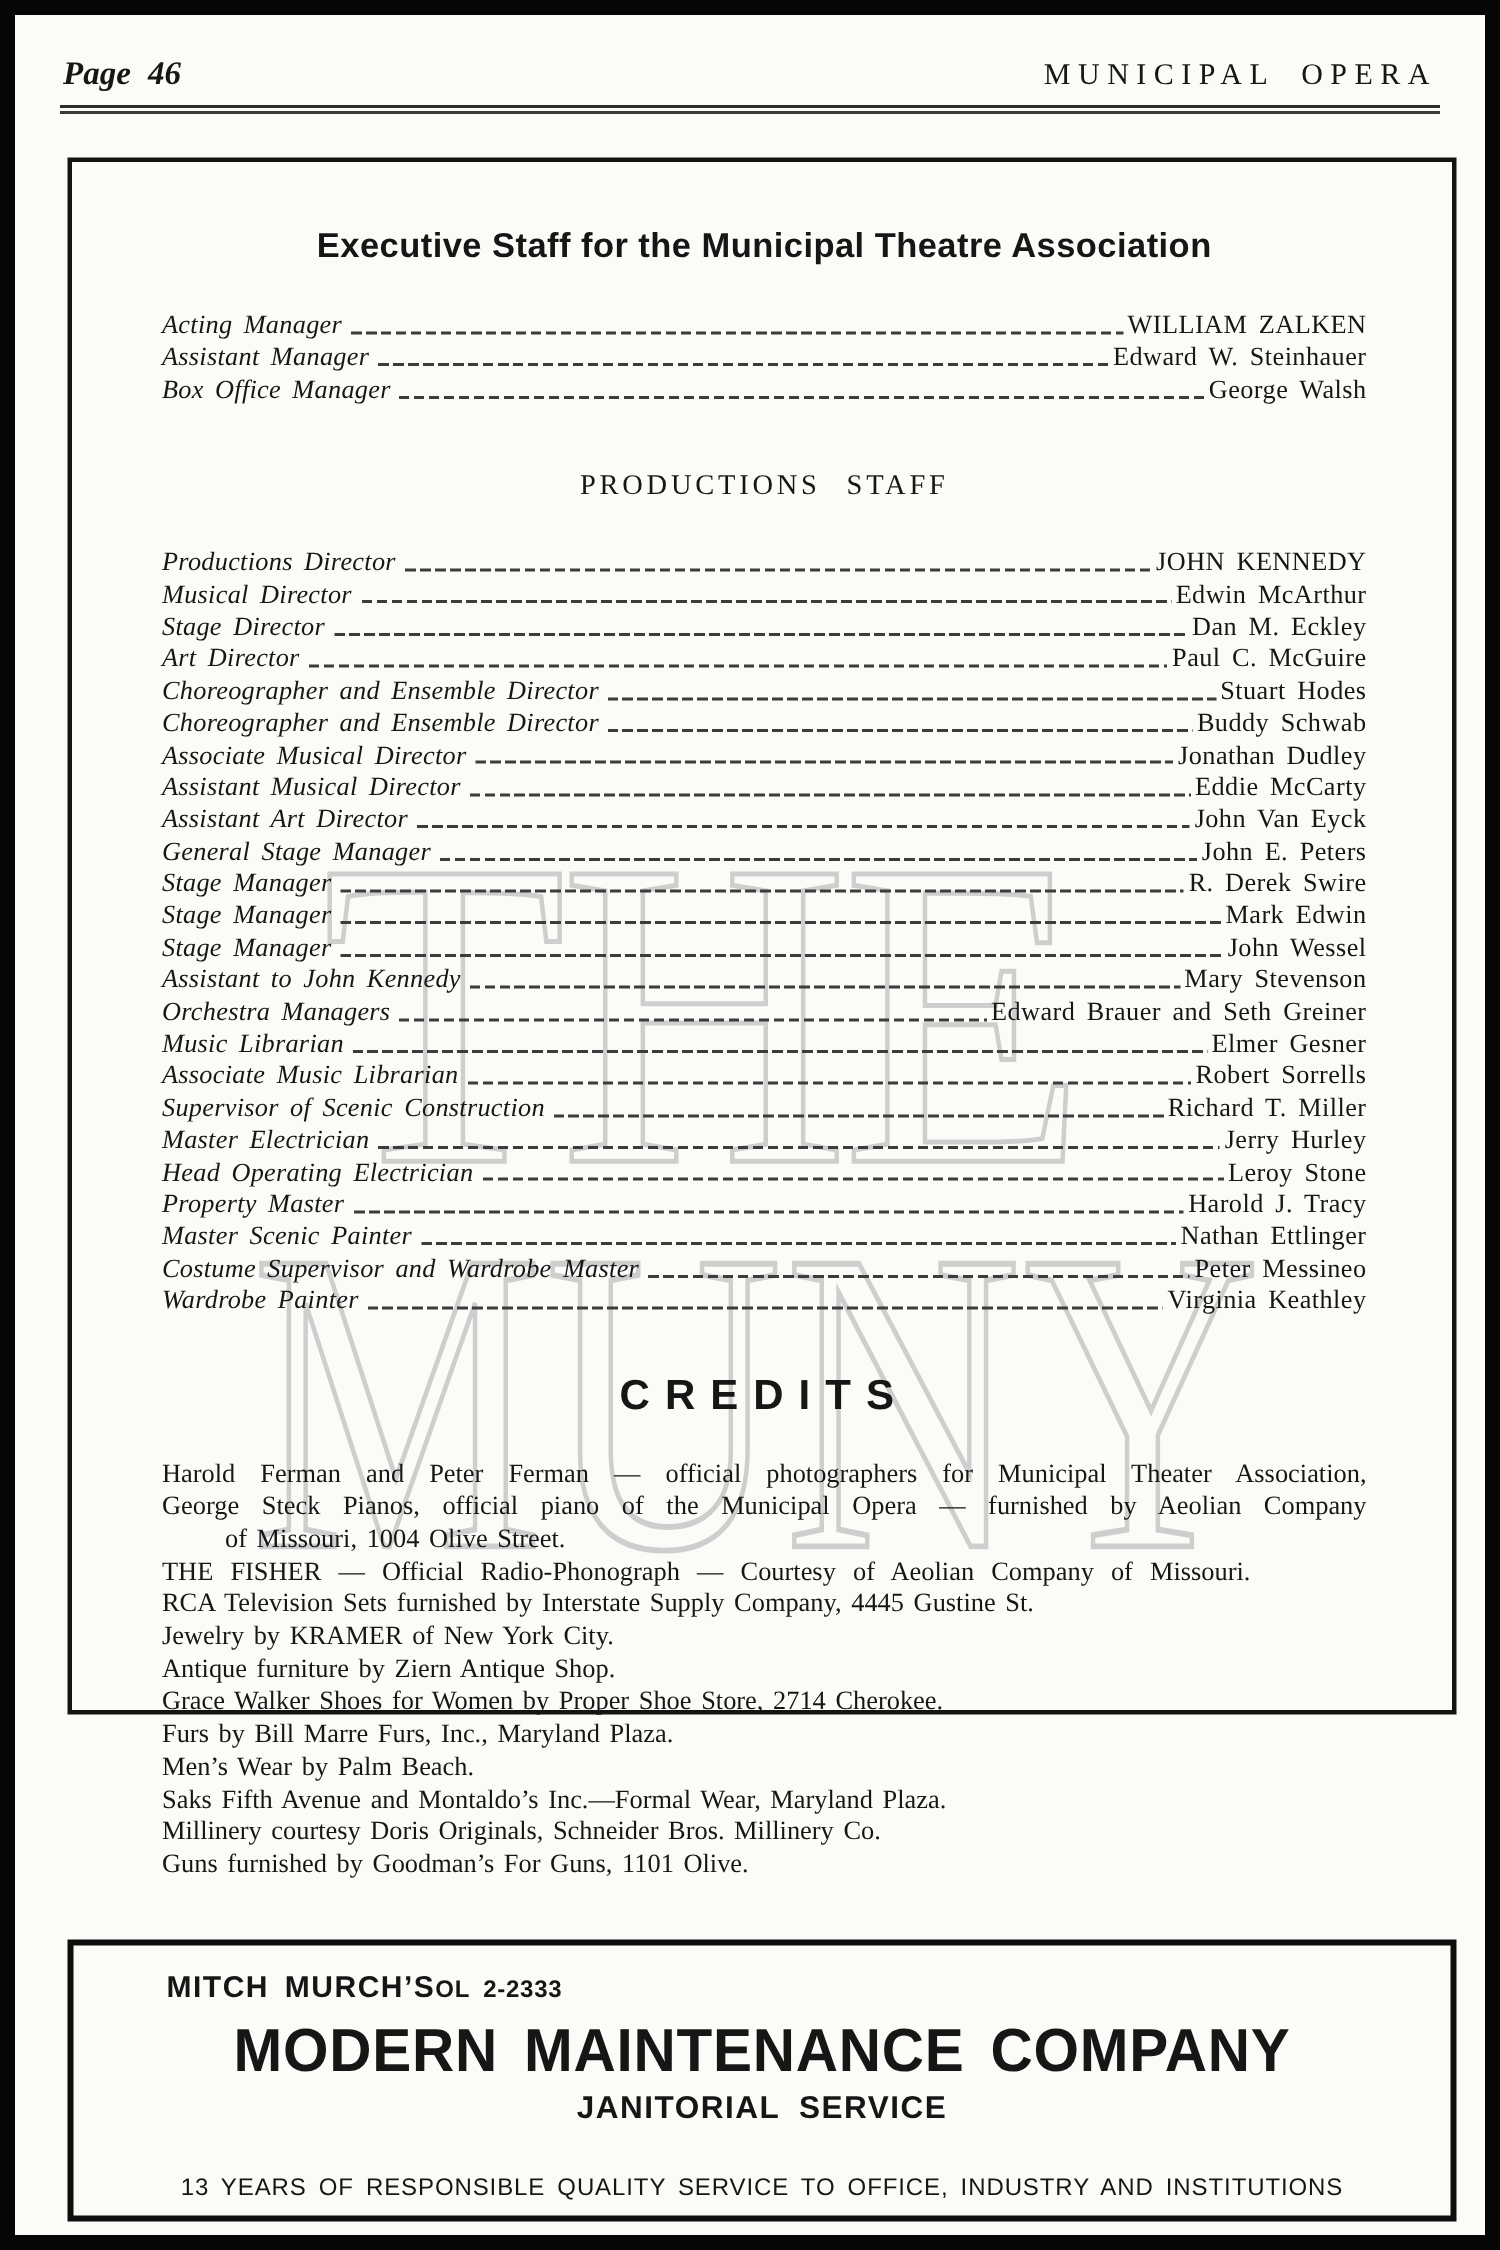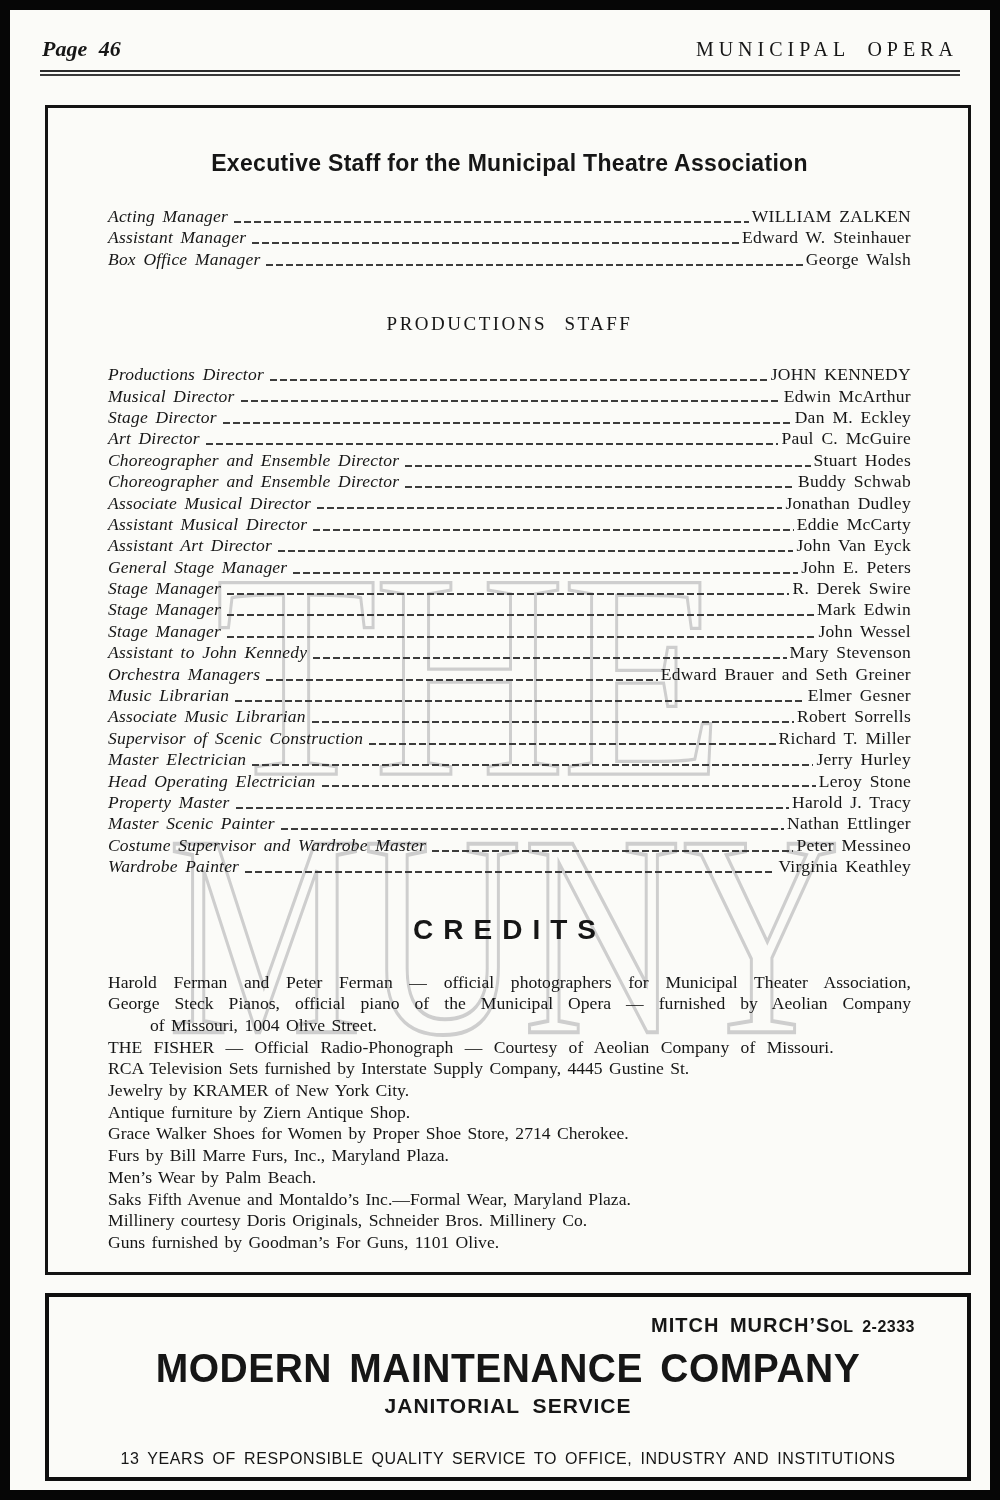--- a/index.html
+++ b/index.html
@@ -42,21 +42,21 @@
     font-family:"Liberation Serif", serif;
     font-size:20px; letter-spacing:5px; word-spacing:8px; font-weight:500;
   }
   .head-rule {
     position:absolute; z-index:1; top:60px; left:30px; right:30px; height:6px;
     border-top:2px solid #2c2c2c; border-bottom:2px solid #3a3a3a;
   }
   
   .main-box {
     position:absolute; z-index:1;
-    top:95px; left:35px; width:926px; height:1170px;
+    top:95px; left:35px; width:926px; height:1038px;
     border:3px solid #131313;
     padding:42px 57px 0 60px;
   }
   .exec-title {
     text-align:center;
     font-family:"Liberation Sans", sans-serif;
     font-weight:bold; font-size:23px; letter-spacing:.3px;
   }
   .staff-list { margin-top:29px; }
   .staff-list.prod { }
@@ -95,21 +95,21 @@
   .credit-line.cl-spread { word-spacing:7px; }
   
   .ad-box {
     position:absolute; z-index:1;
     top:1283px; left:35px; width:926px; height:188px;
     border:4px solid #0e0e0e;
     font-family:"Liberation Sans", sans-serif;
     padding-top:17px;
   }
   .ad-top {
-    display:flex; justify-content:flex-end; align-items:baseline;
+    display:flex; justify-content:flex-start; align-items:baseline;
     padding:0 52px 0 62px;
   }
   .ad-owner  { font-weight:bold; font-size:20px; letter-spacing:1px; word-spacing:4px; }
   .ad-phone  { font-weight:bold; font-size:16px; letter-spacing:.5px; word-spacing:4px; }
   .ad-company {
     margin-top:9px; text-align:center;
     font-weight:bold; font-size:39px; letter-spacing:.5px; word-spacing:6px;
     transform:scaleY(1.04);
   }
   .ad-service {

